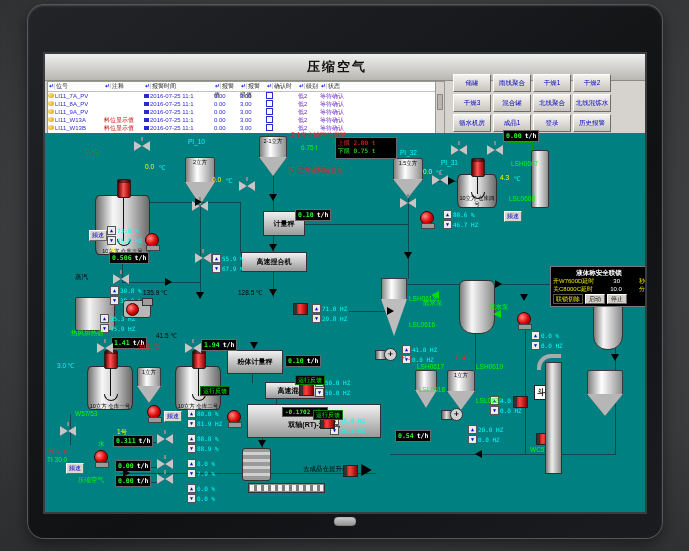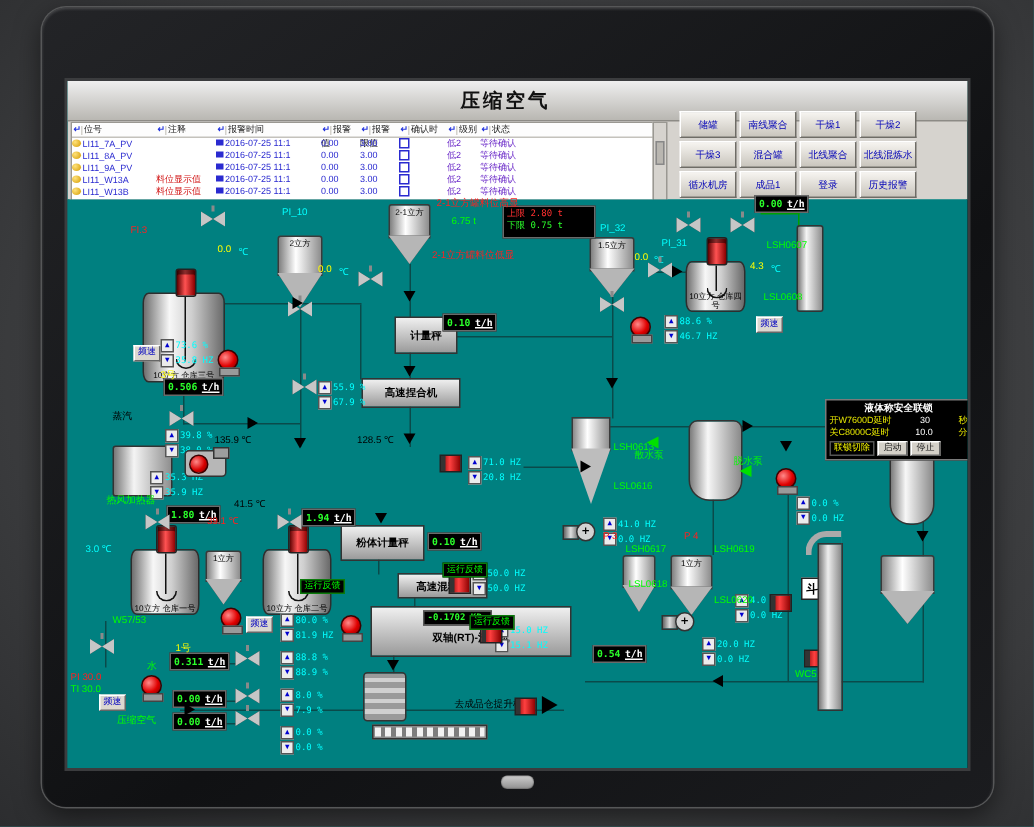--- a/index.html
+++ b/index.html
@@ -31,21 +31,21 @@
   
   .navgrid{position:absolute;left:408px;top:20px;width:192px;display:flex;flex-wrap:wrap;gap:2px;}
   .nbtn{width:36px;height:16px;background:linear-gradient(180deg,#f6f4f0,#c9c5bd);border:1px solid;border-color:#fff #6e6c66 #6e6c66 #fff;color:#0000b6;font:6.5px "Liberation Sans",sans-serif;display:flex;align-items:center;justify-content:center;white-space:nowrap;overflow:hidden;cursor:pointer;}
   
   .pd{position:absolute;left:0;top:79px;width:600px;height:379px;background:#008080;}
   .pline{background:#0a4a4a;}
   .gline{background:#00a000;}
   .lbl{font:6.5px "Liberation Sans",sans-serif;white-space:nowrap;}
   .col-k{color:#000;}.col-r{color:#ff2020;}.col-g{color:#00ff00;}.col-c{color:#00ffff;}.col-y{color:#ffff00;}
   .disp{background:#000;border:1px solid #6a6a6a;padding:0 2px;display:flex;gap:3px;align-items:center;height:10px;font:bold 6.5px "DejaVu Sans Mono",monospace;}
-  .dv{color:#2bff2b;}.du{color:#fff;text-decoration:underline;}
+  .dv{color:#2bff2b;}.du{color:#fff;}
   .limitbox{background:#000;border:1px solid #6a6a6a;width:56px;height:18px;font:6px "DejaVu Sans Mono",monospace;padding:1px 2px;line-height:8px;}
   .lim-hi{color:#ff3030;}.lim-lo{color:#2bff2b;}
   .ind{display:flex;flex-direction:column;gap:1px;font:6px "DejaVu Sans Mono",monospace;color:#00ffff;}
   .ind .rw{display:flex;align-items:center;gap:1px;white-space:nowrap;}
   .ib{display:inline-block;width:7px;height:7px;background:#ececec;border:1px solid #555;color:#0000d0;font-size:5px;line-height:6px;text-align:center;}
   .fbtn{background:#dcd8d0;border:1px solid;border-color:#fff #666 #666 #fff;color:#0000c0;font:6px "Liberation Sans",sans-serif;padding:0 2px;height:9px;line-height:9px;cursor:pointer;}
   .gbox{background:#000;border:1px solid #0a7a0a;color:#00ff00;font:6px "Liberation Sans",sans-serif;padding:0 2px;height:8px;line-height:8px;white-space:nowrap;}
   .machine{background:linear-gradient(180deg,#f0f0f0,#9a9a9a);border:1px solid #333;color:#000;display:flex;align-items:center;justify-content:center;font:bold 7px "Liberation Sans",sans-serif;white-space:nowrap;}
   .dryer{background:linear-gradient(180deg,#f4f4f4,#868686);border:2px solid #4a4a4a;border-radius:14px;}
   .dryer .dl{position:absolute;left:0;right:0;top:7px;text-align:center;font:bold 8px "Liberation Sans",sans-serif;color:#000;letter-spacing:2px;}
@@ -306,21 +306,21 @@
           </div>
           <div class="abs limitbox" style="position: absolute; left: 290px; top: 4px;">
             <div class="lim-hi">上限 2.80 t</div>
             <div class="lim-lo">下限 0.75 t</div>
           </div>
           <div class="abs disp" style="position: absolute; left: 64px; top: 119px;">
             <div class="dv">0.506</div>
             <div class="du">t/h</div>
           </div>
           <div class="abs disp" style="position: absolute; left: 66px; top: 204px;">
-            <div class="dv">1.80</div>
+            <div class="dv">1.41</div>
             <div class="du">t/h</div>
           </div>
           <div class="abs disp" style="position: absolute; left: 156px; top: 206px;">
             <div class="dv">1.94</div>
             <div class="du">t/h</div>
           </div>
           <div class="abs disp" style="position: absolute; left: 250px; top: 76px;">
             <div class="dv">0.10</div>
             <div class="du">t/h</div>
           </div>

